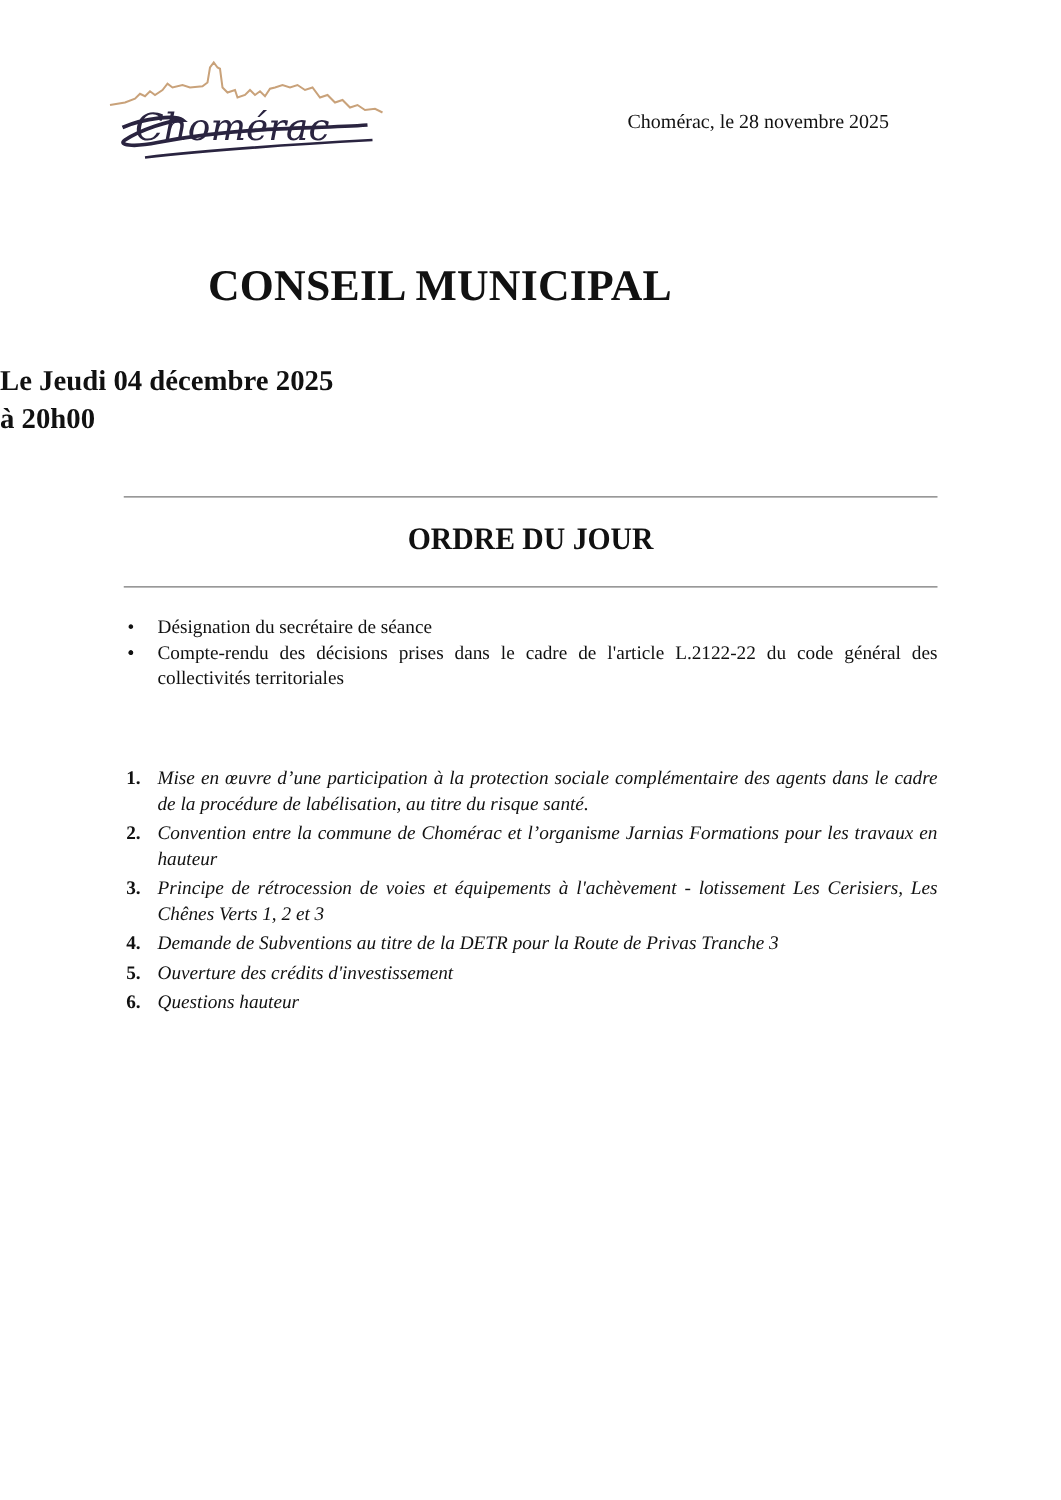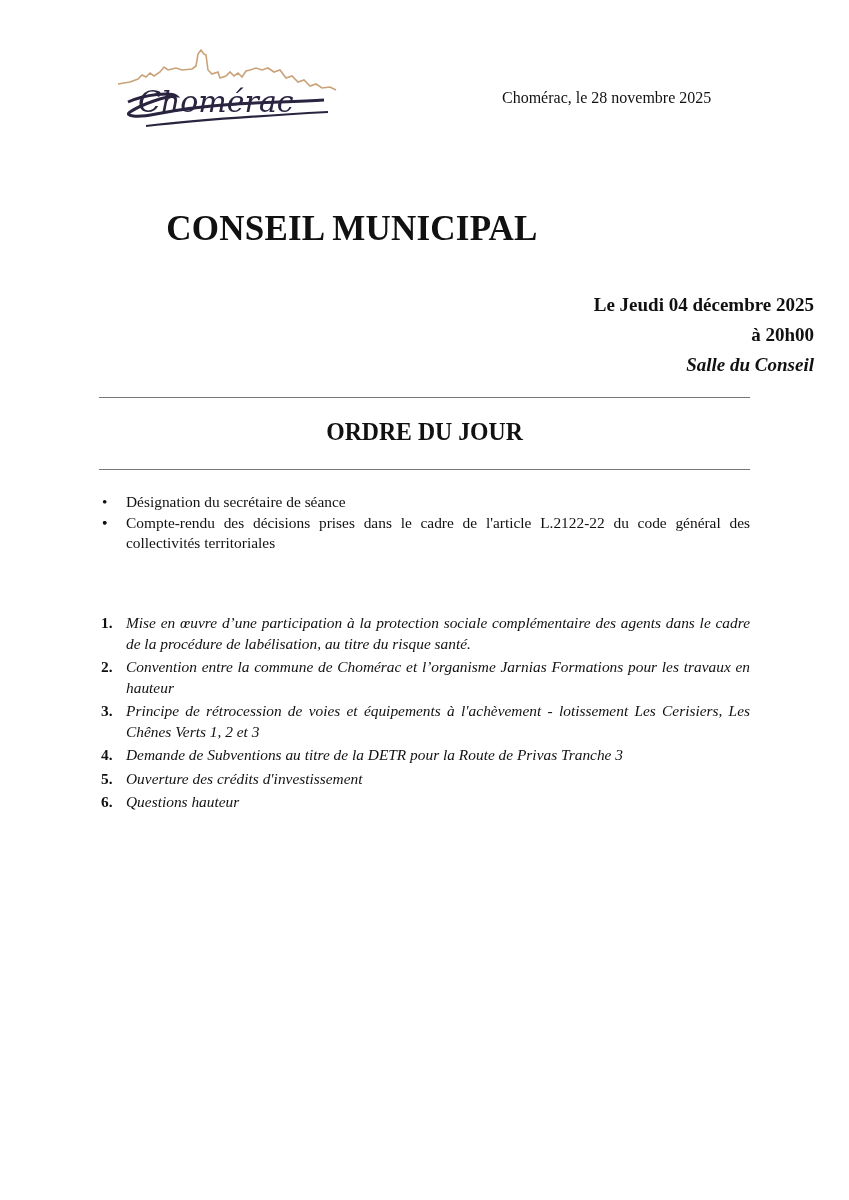--- a/index.html
+++ b/index.html
@@ -1,26 +1,26 @@
 <!DOCTYPE html>
 <html><head>
   <meta charset="utf-8">
   <style>
     html, body { margin: 0; padding: 0; background: #ffffff; }
     body {
       width: 849px; height: 1200px; position: relative; overflow: hidden;
       font-family: "Liberation Serif", "DejaVu Serif", serif; color: #111;
     }
-    .logo { position: absolute; left: 116px; top: 42px; width: 222px; height: 92px; }
+    .logo { position: absolute; left: 86px; top: 42px; width: 222px; height: 92px; }
     .date-line { position: absolute; left: 502px; top: 89px; font-size: 16px; white-space: nowrap; }
     .title {
       position: absolute; left: 0; width: 704px; top: 209px; text-align: center;
       font-size: 35px; font-weight: bold; letter-spacing: 0.2px;
     }
-    .meeting { position: absolute; left: 0; width: 814px; top: 290px; text-align: right; font-size: 19px; font-weight: bold; line-height: 30px; }
+    .meeting { position: absolute; left: 0; width: 814px; top: 290px; text-align: left; font-size: 23px; font-weight: bold; line-height: 30px; }
     .meeting .place { font-style: italic; }
     .rule { position: absolute; left: 99px; width: 651px; height: 0; border-top: 1.5px solid #777; }
     .rule.r1 { top: 397px; }
     .rule.r2 { top: 469px; }
     .agenda-title {
       position: absolute; left: 0; width: 849px; top: 418px; text-align: center;
       font-size: 25px; font-weight: bold; transform: scaleX(0.95);
     }
     .bullets { position: absolute; left: 99px; top: 492px; width: 651px; margin: 0; padding: 0; list-style: none; font-size: 15.4px; line-height: 20.5px; }
     .bullets li { position: relative; padding-left: 27px; text-align: justify; }
@@ -42,21 +42,20 @@
   </svg>
 </div>
 
 <div class="date-line">Chomérac, le 28 novembre 2025</div>
 
 <div class="title">CONSEIL MUNICIPAL</div>
 
 <div class="meeting">
   <div>Le Jeudi 04 décembre 2025</div>
   <div>à 20h00</div>
-  <div class="place">Salle du Conseil</div>
 </div>
 
 <div class="rule r1"></div>
 <div class="agenda-title">ORDRE DU JOUR</div>
 <div class="rule r2"></div>
 
 <ul class="bullets">
   <li>
     <span class="dot">•</span>
     <span>Désignation du secrétaire de séance</span>

